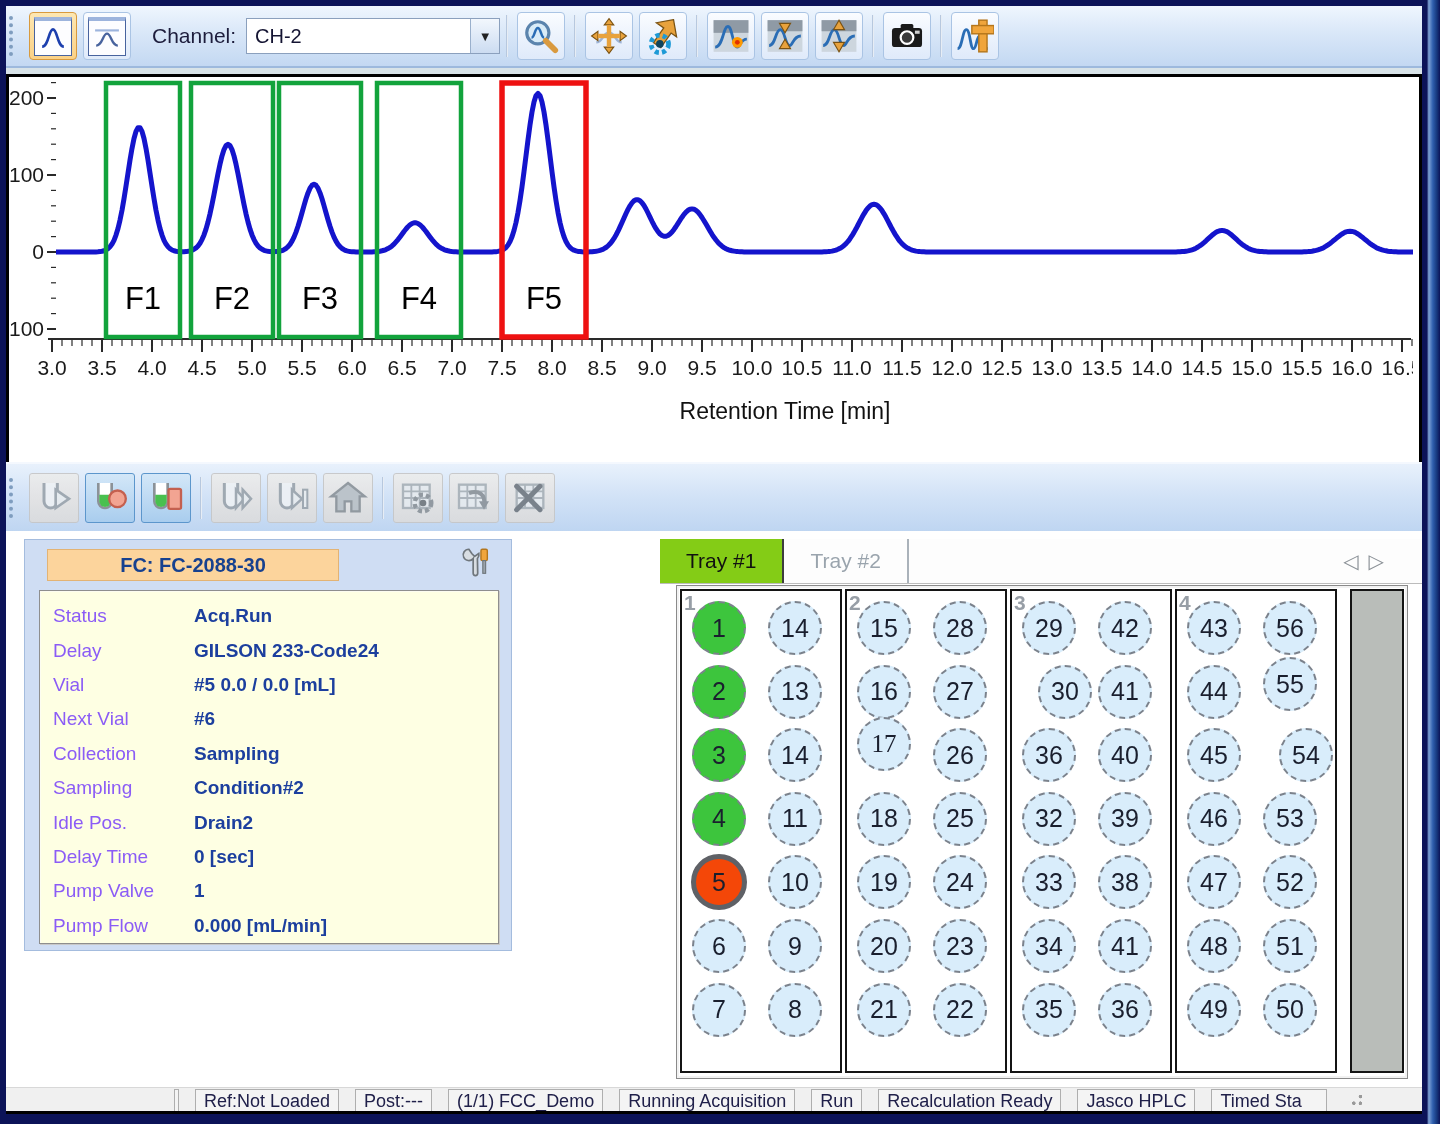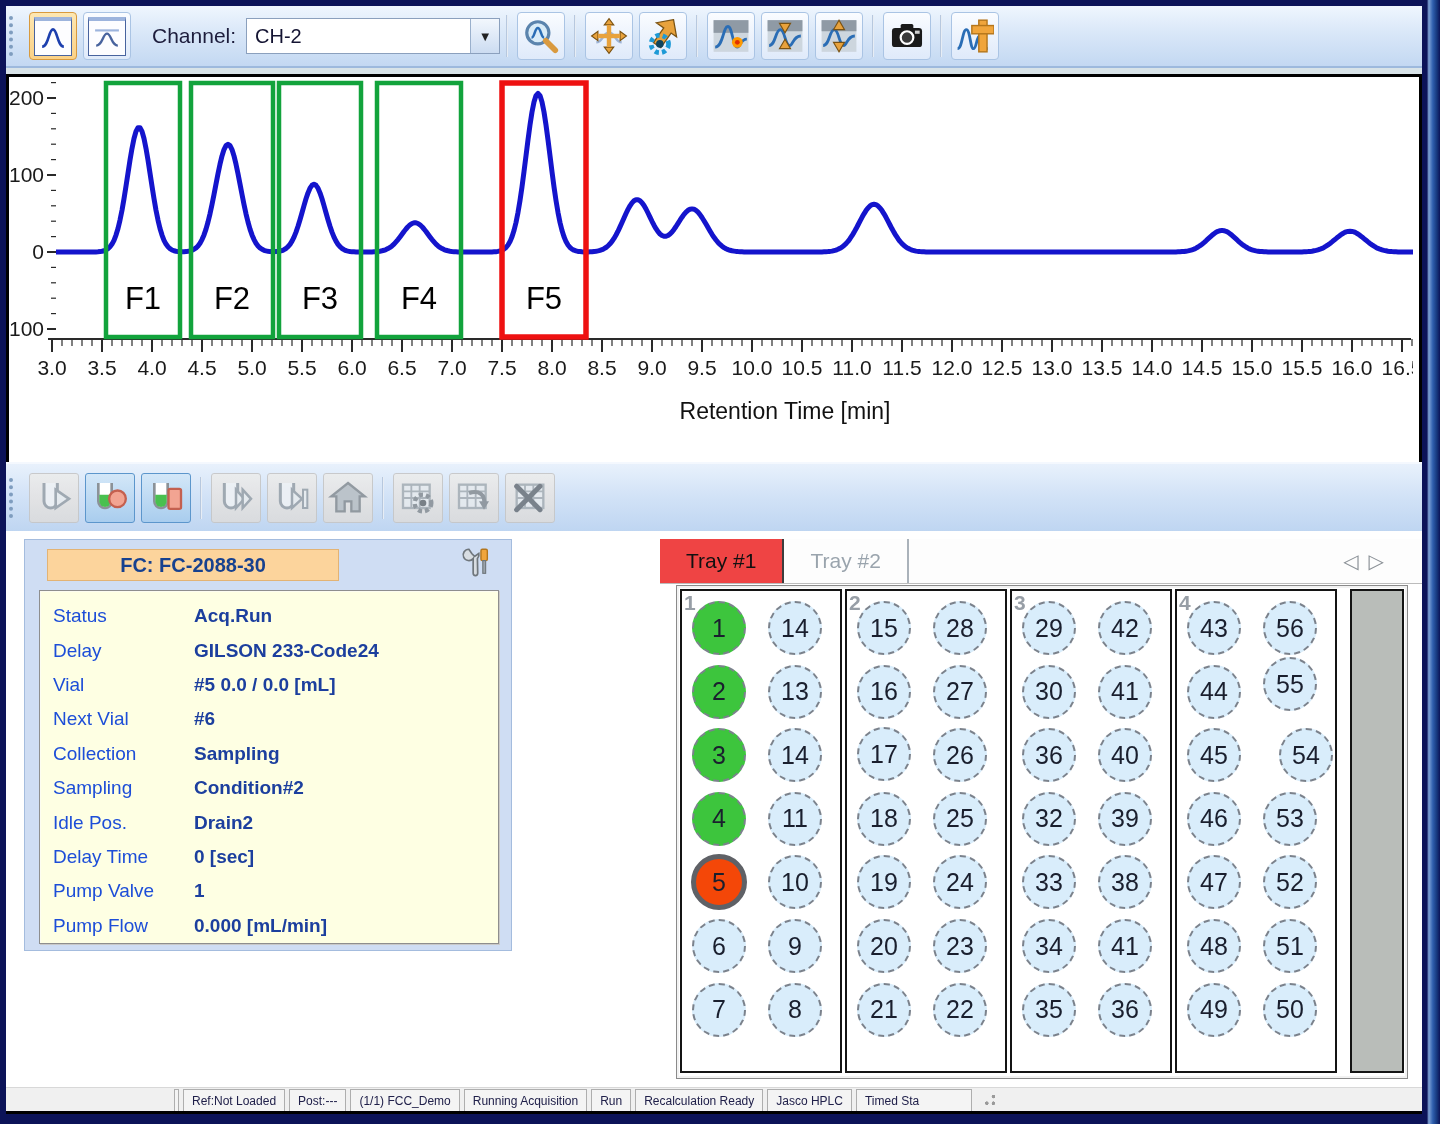--- a/index.html
+++ b/index.html
@@ -42,47 +42,47 @@
   
   .content{position:absolute;left:0;top:525px;width:1416px;height:556px;background:#ffffff;}
 
   .fc-panel{position:absolute;left:18px;top:8px;width:486px;height:410px;background:#cfddf3;border:1px solid #a4bcde;}
   .fc-badge{position:absolute;left:22px;top:9px;width:290px;height:30px;background:#fcd49c;border:1px solid #e3b374;
     display:flex;align-items:center;justify-content:center;font-size:20px;font-weight:bold;color:#17418f;}
   .fc-tools{position:absolute;right:18px;top:4px;}
   .fc-info{position:absolute;left:14px;top:50px;width:458px;height:352px;background:#feffe3;
     border:1px solid #8e8e8e;box-shadow:inset 1px 1px 0 #fcfcf0, 1px 1px 0 #c9c9c9;}
   .fc-row{display:flex;height:34.4px;align-items:center;padding-left:13px;}
-  .fc-row .lab{width:113px;font-size:19px;color:#1d4ed8;}
+  .fc-row .lab{width:113px;font-size:19px;color:#8b5cf6;}
   .fc-row .val{font-size:19px;font-weight:bold;color:#1c3f9e;margin-left:28px;}
 
   
   .tray-region{position:absolute;left:654px;top:0;width:762px;height:556px;background:#ffffff;}
   .tray-tabs{position:absolute;left:0;top:8px;width:100%;height:44px;display:flex;align-items:center;border-bottom:1px solid #bcbcbc;background:#fdfdfd;}
   .tab{height:100%;display:flex;align-items:center;padding:0 26px;font-size:21px;}
-  .tab.active{color:#111;background:#ef4444;border-right:2px solid #3d3d3d;font-weight:500;}
+  .tab.active{color:#111;background:#84cc16;border-right:2px solid #3d3d3d;font-weight:500;}
   .tab.inactive{color:#9aa4ad;border-right:2px solid #aab2ba;}
   .tab-arrows{margin-left:auto;margin-right:28px;font-size:20px;color:#8a9096;letter-spacing:10px;}
   .tray-box{position:absolute;left:16px;top:54px;width:732px;height:494px;background:#ffffff;border:1px solid #8a8a8a;
     box-shadow:inset 0 0 0 2px #f2f2f2;padding:3px;box-sizing:border-box;display:flex;}
   .section{position:relative;width:162px;height:484px;border:2.5px solid #141414;box-sizing:border-box;margin-right:3px;background:#ffffff;}
   .sec-label{position:absolute;left:2px;top:0px;font-size:21px;font-weight:bold;color:#979ea6;}
   .gray-gap{width:10px;height:484px;background:#ffffff;}
   .gray-strip{width:56px;height:484px;border:2.5px solid #141414;box-sizing:border-box;background:#b9bdb9;}
   .vial{position:absolute;width:50px;height:50px;border-radius:50%;border:2px dashed #7b828c;background:#d9edfb;
     display:flex;align-items:center;justify-content:center;font-size:25px;color:#1a1f2e;}
   .vial.green{background:#3dc53d;}
   .vial.red{background:#f44708;border:5px solid #5f6166;width:46px;height:46px;margin:-1px 0 0 -1px;}
 
   
   .statusbar{position:absolute;left:0;top:1081px;width:1416px;height:24px;background:#f0f0f0;border-top:1px solid #d8d8d8;
     display:flex;align-items:center;padding-top:1px;}
   .sb-spacer{width:168px;height:24px;}
-  .sb-cell{height:22px;display:flex;align-items:center;padding:0 8px;margin-right:4px;border:1px solid #aeaeae;
-    background:#f4f4f4;font-size:12px;color:#20204a;white-space:nowrap;text-align:center;}
+  .sb-cell{height:22px;display:flex;align-items:center;padding:0 8px;margin-right:16px;border:1px solid #aeaeae;
+    background:#f4f4f4;font-size:18px;color:#20204a;white-space:nowrap;text-align:center;}
   .sb-cell.narrow{width:3px;padding:0;}
   .sb-cell.clip{width:106px;overflow:hidden;padding-right:0;flex:none;}
   .sb-grip{width:22px;height:22px;margin-left:2px;
     background:radial-gradient(circle at 70% 30%,#9a9a9a 1.6px,transparent 2px),
                radial-gradient(circle at 40% 60%,#9a9a9a 1.6px,transparent 2px),
                radial-gradient(circle at 70% 60%,#9a9a9a 1.6px,transparent 2px);}
   .bottom-black{position:absolute;left:0;top:1105px;width:1416px;height:3px;background:#000;}
 </style>
 </head>
 <body>
@@ -554,36 +554,36 @@
                 <div class="vial" style="left: 86px; top: 328px;">9</div>
                 <div class="vial" style="left: 10px; top: 391.6px;">7</div>
                 <div class="vial" style="left: 86px; top: 391.6px;">8</div>
               </div>
               <div class="section">
                 <span class="sec-label">2</span>
                 <div class="vial" style="left: 10px; top: 10px;">15</div>
                 <div class="vial" style="left: 86px; top: 10px;">28</div>
                 <div class="vial" style="left: 10px; top: 73.6px;">16</div>
                 <div class="vial" style="left: 86px; top: 73.6px;">27</div>
-                <div class="vial" style="left: 10px; top: 136px;">17</div>
+                <div class="vial" style="left: 10px; top: 126px; font-family: Liberation Serif, serif;">17</div>
                 <div class="vial" style="left: 86px; top: 137.2px;">26</div>
                 <div class="vial" style="left: 10px; top: 200.8px;">18</div>
                 <div class="vial" style="left: 86px; top: 200.8px;">25</div>
                 <div class="vial" style="left: 10px; top: 264.4px;">19</div>
                 <div class="vial" style="left: 86px; top: 264.4px;">24</div>
                 <div class="vial" style="left: 10px; top: 328px;">20</div>
                 <div class="vial" style="left: 86px; top: 328px;">23</div>
                 <div class="vial" style="left: 10px; top: 391.6px;">21</div>
                 <div class="vial" style="left: 86px; top: 391.6px;">22</div>
               </div>
               <div class="section">
                 <span class="sec-label">3</span>
                 <div class="vial" style="left: 10px; top: 10px;">29</div>
                 <div class="vial" style="left: 86px; top: 10px;">42</div>
-                <div class="vial" style="left: 10px; top: 73.6px; text-align: right;">30</div>
+                <div class="vial" style="left: 26px; top: 73.6px; text-align: right;">30</div>
                 <div class="vial" style="left: 86px; top: 73.6px;">41</div>
                 <div class="vial" style="left: 10px; top: 137.2px;">36</div>
                 <div class="vial" style="left: 86px; top: 137.2px;">40</div>
                 <div class="vial" style="left: 10px; top: 200.8px;">32</div>
                 <div class="vial" style="left: 86px; top: 200.8px;">39</div>
                 <div class="vial" style="left: 10px; top: 264.4px;">33</div>
                 <div class="vial" style="left: 86px; top: 264.4px;">38</div>
                 <div class="vial" style="left: 10px; top: 328px;">34</div>
                 <div class="vial" style="left: 86px; top: 328px;">41</div>
                 <div class="vial" style="left: 10px; top: 391.6px;">35</div>

